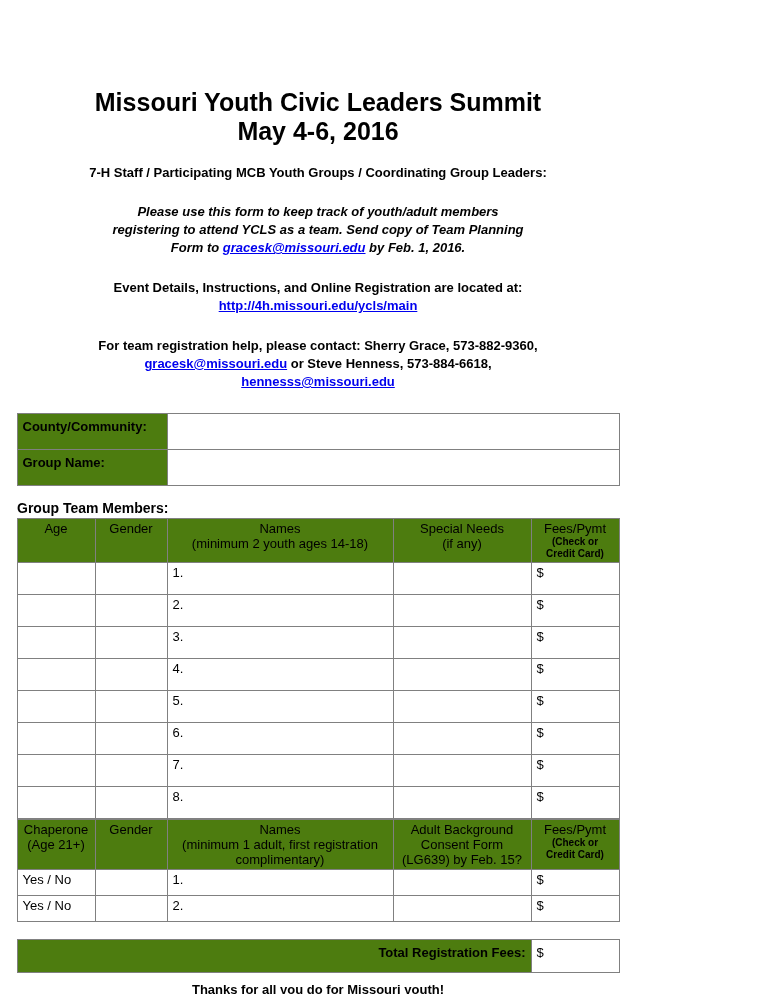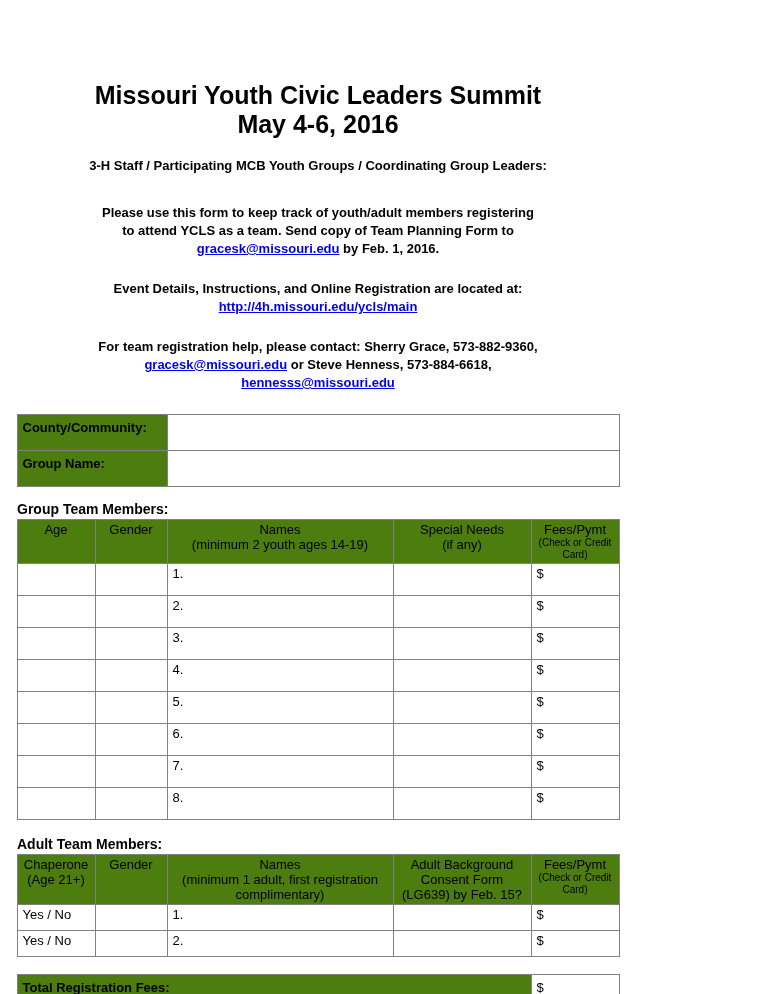--- a/index.html
+++ b/index.html
@@ -12,21 +12,21 @@
     height: 994px;
     font-family: "Liberation Sans", sans-serif;
     color: #000000;
     overflow: hidden;
   }
   .page {
     position: relative;
     width: 636px;
     height: 994px;
     box-sizing: border-box;
-    padding: 9px;
+    padding: 16px;
   }
 
   
   .title-block {
     padding-top: 72px;
     text-align: center;
   }
   .title-line {
     font-size: 25px;
     font-weight: bold;
@@ -38,22 +38,23 @@
   .intro {
     text-align: center;
     font-size: 13px;
     font-weight: bold;
     line-height: 18px;
   }
   .intro-line-1 {
     margin-top: 18px;
   }
   .intro-para {
-    margin-top: 29px;
+    margin-top: 21px;
     padding: 0 88px;
+    font-style: italic;
   }
   .intro-para-2 {
     margin-top: 22px;
     padding: 0 95px;
   }
   .intro-para-3 {
     margin-top: 22px;
     padding: 0 75px;
   }
   a.link {
@@ -106,41 +107,42 @@
   
   .hdr-cell {
     text-align: center;
     vertical-align: top;
     padding-top: 3px;
     line-height: 15px;
   }
   .hdr-small {
     display: block;
     font-size: 10px;
-    font-weight: normal;
+    font-weight: bold;
     line-height: 12px;
     text-align: center;
   }
   .youth-tbl td.body-cell {
     height: 27px;
   }
   .adult-tbl td.body-cell {
     height: 21px;
   }
 
   
   .total-wrap {
     margin-top: 17px;
   }
   .total-tbl td {
     height: 25px;
   }
   .total-tbl td.total-label {
     font-weight: bold;
     padding-top: 5px;
+    text-align: right;
   }
   .total-tbl td.total-value {
     padding-top: 5px;
   }
 
   
   .closing {
     text-align: center;
     font-size: 13px;
     font-weight: bold;
@@ -152,21 +154,21 @@
 
 <div class="page">
 
   <div class="title-block">
     <div class="title-line">Missouri Youth Civic Leaders Summit</div>
     <div class="title-line">May 4-6, 2016</div>
   </div>
 
   <div class="intro">
 
-    <div class="intro-line-1">3-H Staff / Participating MCB Youth Groups / Coordinating Group Leaders:</div>
+    <div class="intro-line-1">7-H Staff / Participating MCB Youth Groups / Coordinating Group Leaders:</div>
 
     <div class="intro-para">
       <span>Please use this form to keep track of youth/adult members registering to attend YCLS as a team.  Send copy of Team Planning Form to </span><a class="link" href="#">gracesk@missouri.edu</a><span> by Feb. 1, 2016.</span>
     </div>
 
     <div class="intro-para-2">
       <div>Event Details, Instructions, and Online Registration are located at:</div>
       <a class="link" href="#">http://4h.missouri.edu/ycls/main</a>
     </div>
 
@@ -205,21 +207,21 @@
       <col style="width:226px">
       <col style="width:138px">
       <col style="width:88px">
     </colgroup>
     <tbody>
       <tr>
         <td class="gray hdr-cell">Age</td>
         <td class="gray hdr-cell">Gender</td>
         <td class="gray hdr-cell">
           <span>Names</span><br>
-          <span>(minimum 2 youth ages 14-19)</span>
+          <span>(minimum 2 youth ages 14-18)</span>
         </td>
         <td class="gray hdr-cell">
           <span>Special Needs</span><br>
           <span>(if any)</span>
         </td>
         <td class="gray hdr-cell">
           <span>Fees/Pymt</span>
           <span class="hdr-small">(Check or Credit Card)</span>
         </td>
       </tr>
@@ -276,21 +278,20 @@
       <tr>
         <td class="body-cell"></td>
         <td class="body-cell"></td>
         <td class="body-cell">8.</td>
         <td class="body-cell"></td>
         <td class="body-cell">$</td>
       </tr>
     </tbody>
   </table>
 
-  <div class="section-caption adult">Adult Team Members:</div>
 
   <table class="tbl adult-tbl">
     <colgroup>
       <col style="width:78px">
       <col style="width:72px">
       <col style="width:226px">
       <col style="width:138px">
       <col style="width:88px">
     </colgroup>
     <tbody>

